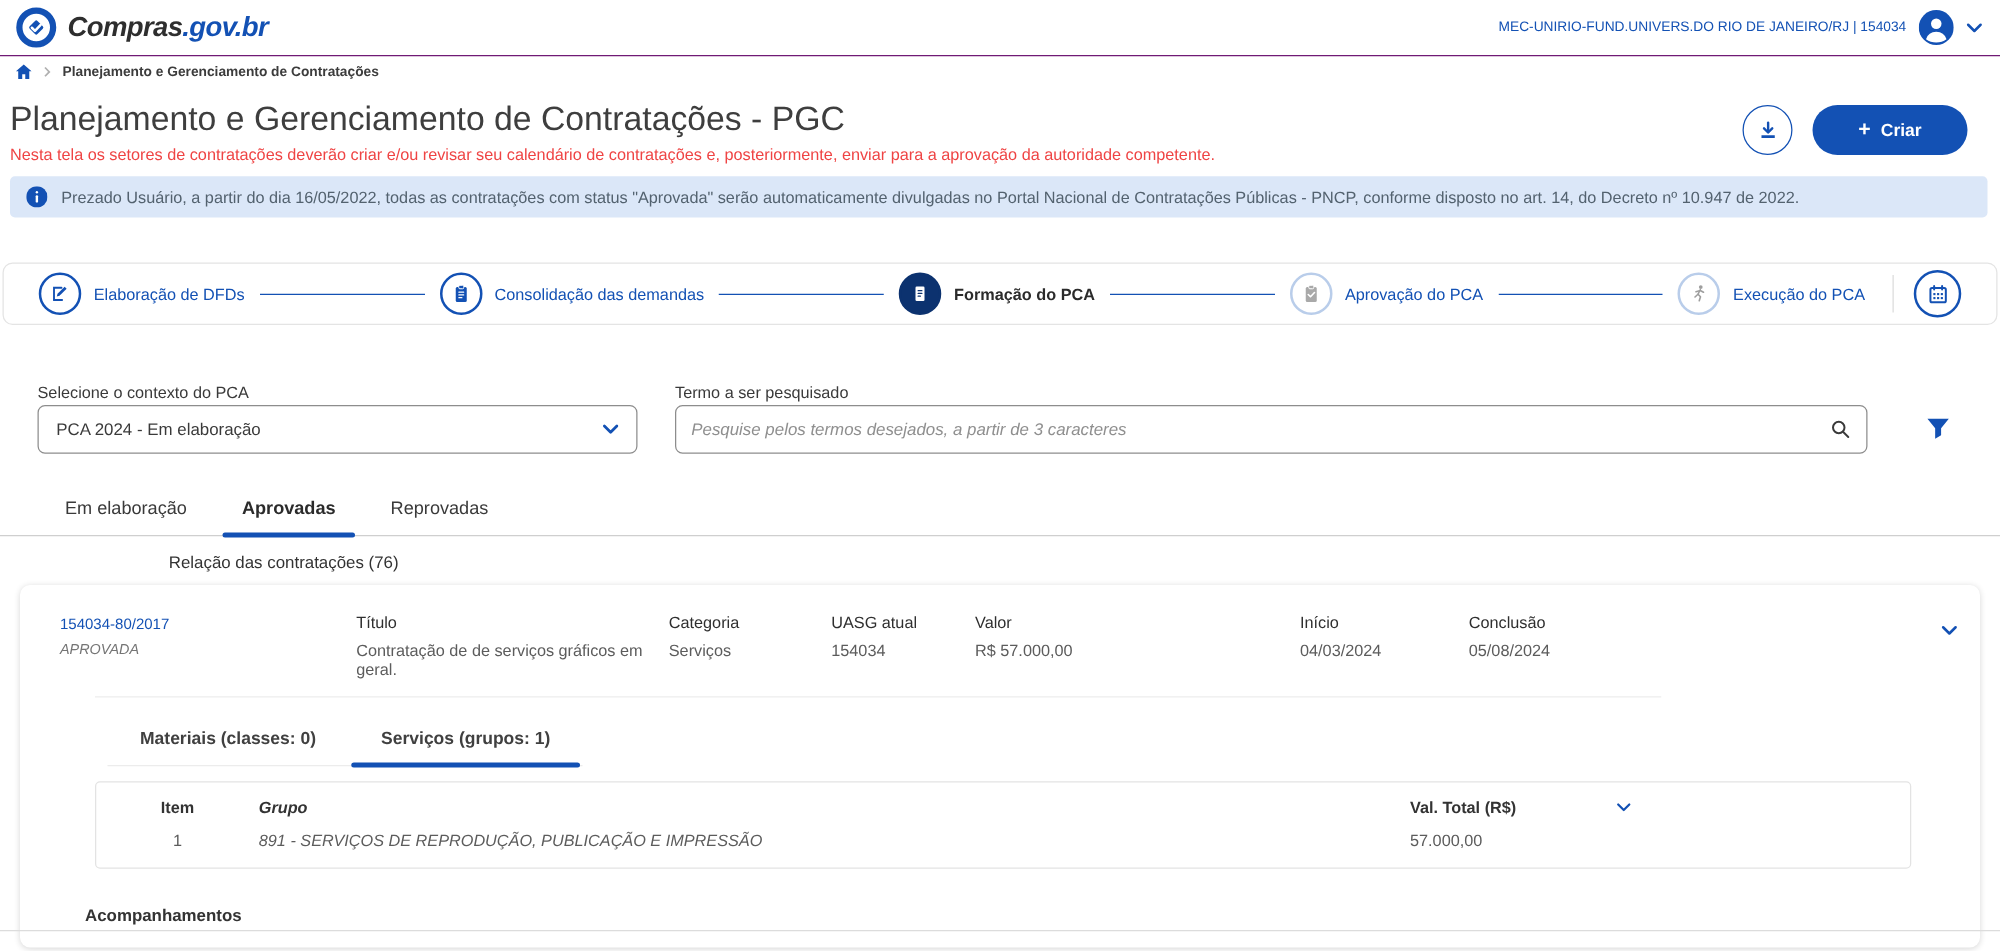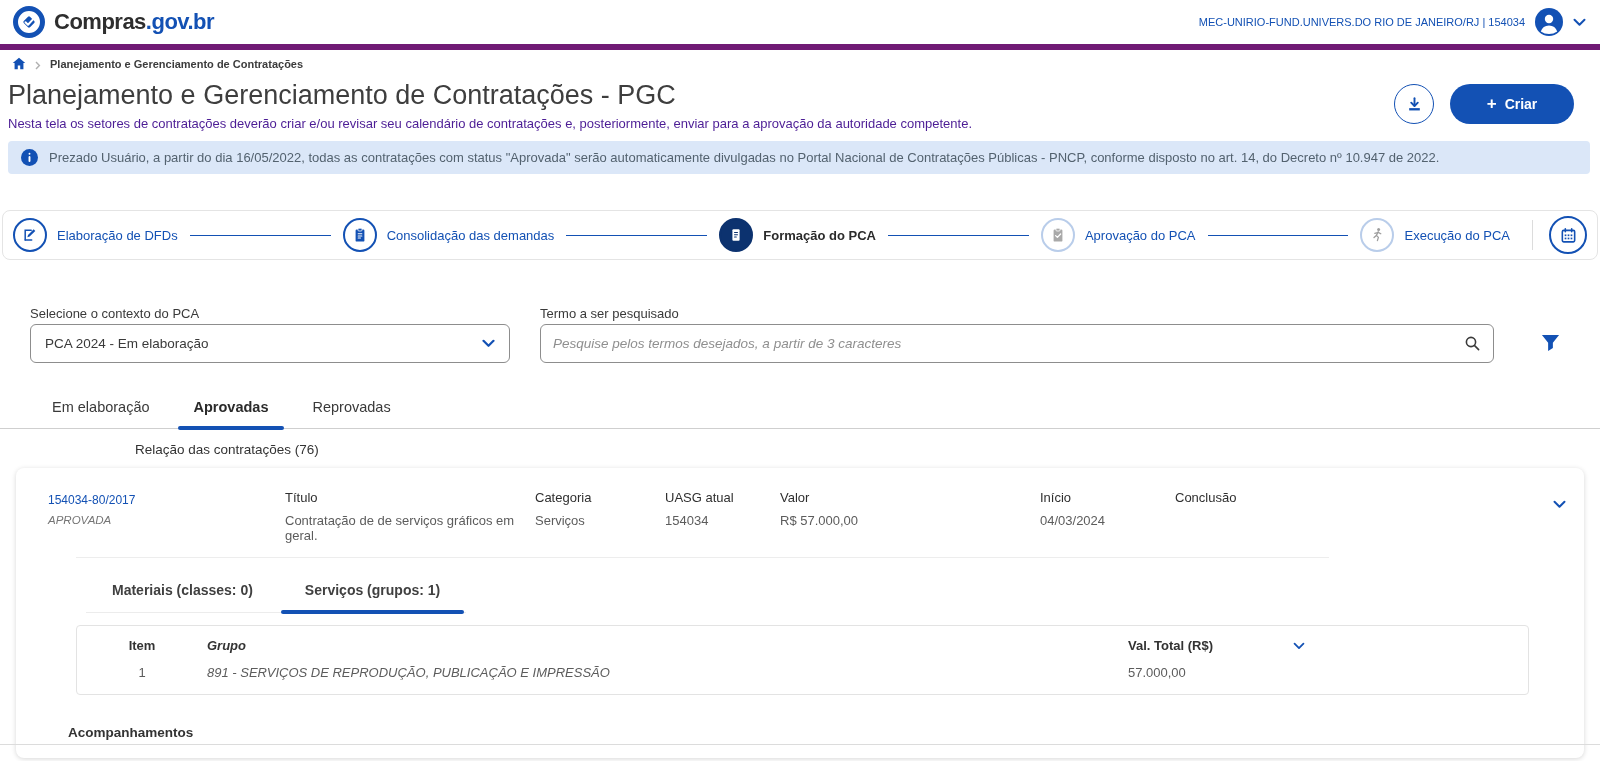--- a/index.html
+++ b/index.html
@@ -3,48 +3,48 @@
 <meta charset="utf-8">
 <style>
   * { margin:0; padding:0; box-sizing:border-box; }
   html,body { background:#fff; }
   body { font-family:"Liberation Sans", sans-serif; color:#333; }
   .page { position:relative; width:1600px; height:761px; background:#fff; overflow:hidden; }
 
   
   .header { display:flex; align-items:center; justify-content:space-between; height:44px; padding:0 14px 0 12px; }
   .brand { display:flex; align-items:center; gap:8px; }
-  .brand-text { font-size:22px; font-weight:700; letter-spacing:-0.5px; }
+  .brand-text { font-size:22px; font-weight:700; letter-spacing:-0.5px;font-style:italic; }
   .brand-text .dark { color:#2e2e2e; }
   .brand-text .blue { color:#1351b4; }
   .user-area { display:flex; align-items:center; gap:10px; }
   .user-org { font-size:11px; color:#1351b4; }
   .avatar { width:28px; height:28px; }
   .chev { display:inline-block; }
 
   
-  .breadcrumb { display:flex; align-items:flex-end; gap:9px; height:26px; padding:0 12px; border-top:6px solid #701a75; }
+  .breadcrumb { display:flex; align-items:center; gap:9px; height:26px; padding:0 12px; border-top:1px solid #701a75; }
   .crumb-sep { color:#b0b0b0; font-size:11px; }
   .crumb-current { font-size:11px; font-weight:700; color:#3c3c3c; }
 
   
   .title-row { display:flex; justify-content:space-between; align-items:flex-start; padding:10px 26px 0 8px; }
   .page-title { font-size:27px; font-weight:500; color:#3e3e3e; }
-  .page-subtitle { font-size:13px; color:#4c1d95; margin-top:5px; }
+  .page-subtitle { font-size:13px; color:#ef4444; margin-top:5px; }
   .title-actions { display:flex; align-items:center; gap:16px; margin-top:4px; }
   .icon-btn-round { width:40px; height:40px; border-radius:50%; border:1px solid #1351b4; background:#fff; display:flex; align-items:center; justify-content:center; cursor:pointer; }
   .btn-primary { height:40px; min-width:124px; border:none; border-radius:20px; background:#1351b4; color:#fff; font-size:14px; font-weight:700; display:flex; align-items:center; justify-content:center; gap:8px; padding:0 24px; cursor:pointer; font-family:"Liberation Sans",sans-serif; }
   .btn-primary .plus { font-size:17px; font-weight:700; }
 
   
   .alert { display:flex; align-items:center; gap:11px; margin:10px 10px 0 8px; background:#dbe7f8; border-radius:4px; padding:8px 13px; }
   .alert-text { font-size:13px; color:#53626f; }
 
   
-  .stepper { display:flex; align-items:center; margin:36px 2px 0 2px; border:1px solid #e4e4e4; border-radius:8px; height:50px; padding:0 10px; }
+  .stepper { display:flex; align-items:center; margin:36px 2px 0 2px; border:1px solid #e4e4e4; border-radius:8px; height:50px; padding:0 28px; }
   .step { display:flex; align-items:center; gap:10px; white-space:nowrap; }
   .step-circle { width:34px; height:34px; border-radius:50%; display:flex; align-items:center; justify-content:center; flex:none; background:#fff; }
   .step-circle.done { border:2px solid #1351b4; }
   .step-circle.active { background:#0c326f; border:2px solid #0c326f; }
   .step-circle.pending { border:2px solid #b9cdea; }
   .step-label { font-size:13px; color:#1351b4; }
   .step.active .step-label { color:#2b2b2b; font-weight:700; }
   .connector { flex:1; border-top:1.6px solid #1351b4; margin:0 12px; min-width:30px; }
   .stepper-divider { width:1px; height:30px; background:#dcdcdc; margin:0 16px 0 22px; }
   .cal-btn { width:38px; height:38px; border-radius:50%; border:2px solid #1351b4; background:#fff; display:flex; align-items:center; justify-content:center; cursor:pointer; }
@@ -319,20 +319,21 @@
       <div class="fcol w-valor">
         <div class="flabel">Valor</div>
         <div class="fvalue">R$ 57.000,00</div>
       </div>
       <div class="fcol w-inicio">
         <div class="flabel">Início</div>
         <div class="fvalue">04/03/2024</div>
       </div>
       <div class="fcol w-conclusao">
         <div class="flabel">Conclusão</div>
+        <div class="fvalue">05/08/2024</div>
       </div>
       <span class="row-chevron">
         <svg width="13" height="9" viewBox="0 0 13 9">
             <path d="M1.5 1.8 6.5 6.8 11.5 1.8" fill="none" stroke="#1351b4" stroke-width="2" stroke-linecap="round" stroke-linejoin="round"></path>
           </svg>
       </span>
     </div>
 
     <div class="summary-divider"></div>
 

